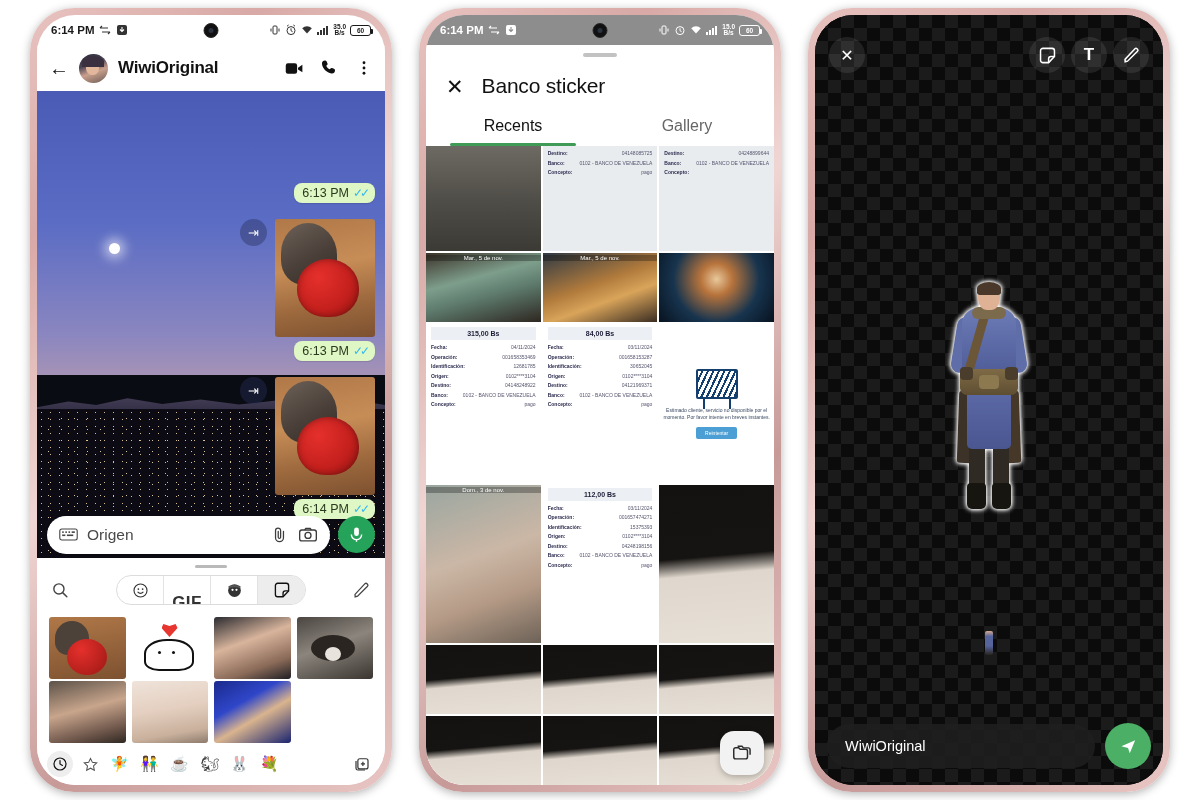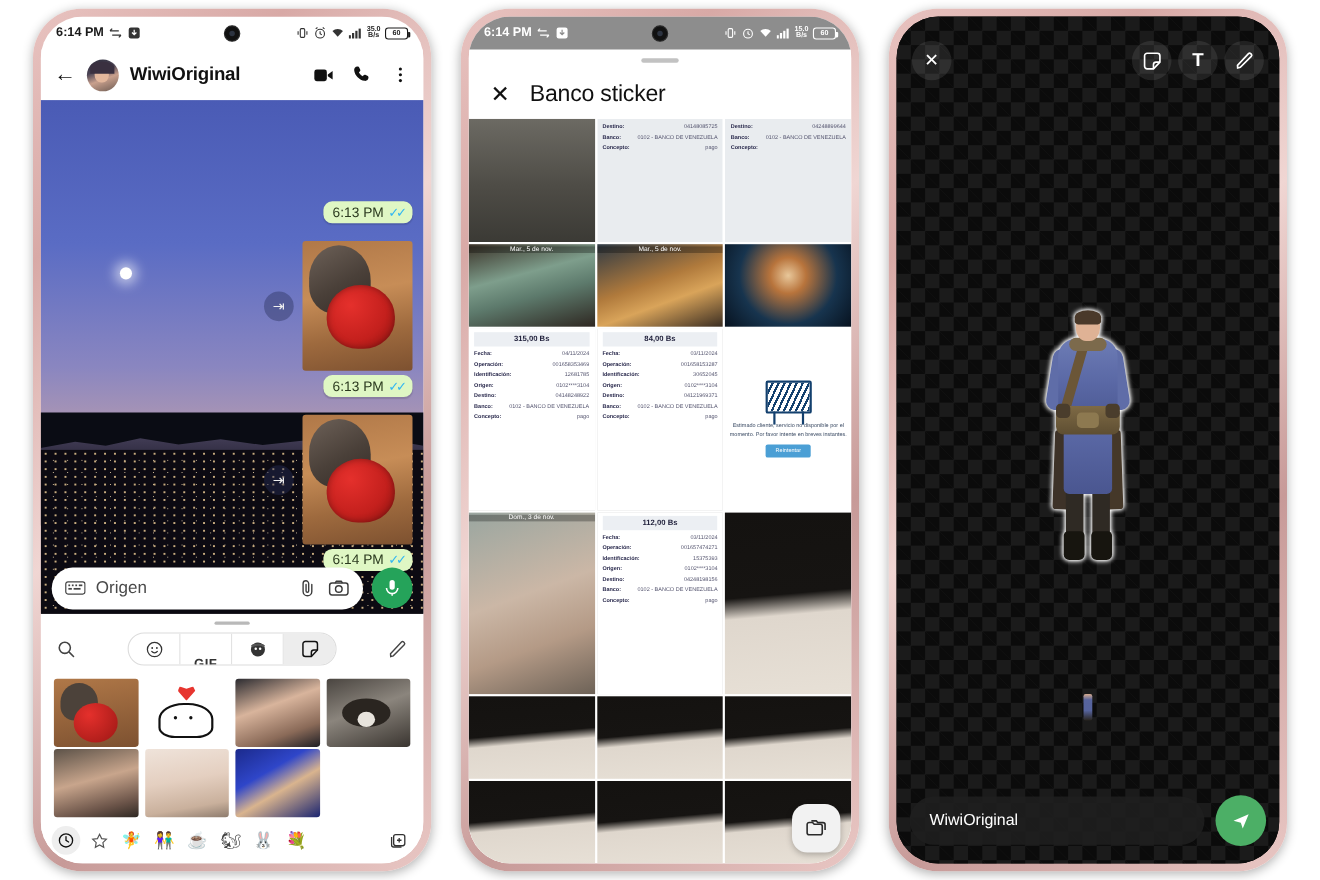--- a/index.html
+++ b/index.html
@@ -77,21 +77,21 @@
   }
   .citylights{position:absolute;left:0;right:0;top:318px;bottom:0;background:#0c0a12;}
   .citylights:before{
     content:"";position:absolute;inset:0;opacity:.85;
     background-image:
       radial-gradient(circle,#ffdca0 .6px,transparent .9px),
       radial-gradient(circle,#ffe7bd .5px,transparent .8px);
     background-size:9px 7px,13px 11px;
     background-position:0 0,5px 4px;
   }
-  .msgrow{position:absolute;right:10px;display:flex;align-items:center;}
+  .msgrow{position:absolute;right:10px;display:flex;align-items:flex-start;}
   .bubble-time{
     background:#dff7c4;border-radius:8px;padding:3px 8px;font-size:12.5px;color:#2b3a1f;
     display:flex;align-items:center;gap:4px;box-shadow:0 1px 1px rgba(0,0,0,.12);
     font-weight:500;
   }
   .ticks{color:#34b7f1;font-size:12px;letter-spacing:-3px;}
   .sticker-img{
     width:100px;height:118px;border-radius:3px;overflow:hidden;position:relative;
     background:linear-gradient(170deg,#b07848 0%,#c78d57 40%,#9e6a3e 70%,#7d5130 100%);
   }
@@ -122,21 +122,21 @@
   
   .tray{flex:0 0 auto;background:#fff;padding-top:5px;}
   .grabber{width:32px;height:3.5px;border-radius:2px;background:#b9b9b9;margin:2px auto 7px;}
   .tray-tabs{display:flex;align-items:center;padding:0 14px 8px;gap:6px;}
   .tray-seg{
     display:flex;border:1px solid #dcdcdc;border-radius:18px;overflow:hidden;margin:0 auto;
   }
   .seg{width:47px;height:28px;display:flex;align-items:center;justify-content:center;font-size:12px;color:#333;border-right:1px solid #e2e2e2;}
   .seg:last-child{border-right:none;}
   .seg.active{background:#ededed;}
-  .gif-txt{font-weight:bold;font-size:12px;letter-spacing:.4px;margin-top:26px;}
+  .gif-txt{font-weight:bold;font-size:17px;letter-spacing:.4px;margin-top:26px;}
   .sgrid{display:grid;grid-template-columns:repeat(4,1fr);gap:2px 6px;padding:4px 12px 2px;}
   .scell{height:62px;border-radius:3px;overflow:hidden;position:relative;}
   .create-cell{display:flex;flex-direction:column;align-items:center;justify-content:center;gap:3px;height:70px;}
   .create-circle{width:34px;height:34px;border-radius:50%;background:#25a35a;display:flex;align-items:center;justify-content:center;color:#fff;}
   .create-lbl{font-size:12.5px;font-weight:bold;color:#2a7d48;}
   .tray-bottom{display:flex;align-items:center;gap:4px;padding:6px 10px 8px;}
   .tb-ico{width:26px;height:26px;display:flex;align-items:center;justify-content:center;font-size:14px;color:#444;border-radius:50%;}
   .tb-ico.active{background:#eee;color:#111;}
   .emo{font-size:15px;}
 
@@ -536,20 +536,24 @@
             <span class="batt">60</span>
           </div>
         </div>
 
         <div class="cs-top">
           <div class="cs-grab"></div>
           <div class="cs-title-row">
             <span class="cs-x">✕</span>
             <span class="cs-title">Banco sticker</span>
           </div>
+          <div class="cs-tabs">
+            <div class="cs-tab active">Recents</div>
+            <div class="cs-tab">Gallery</div>
+          </div>
         </div>
 
         <div class="cs-grid" id="gallery-grid">
             <div class="gcell p-road"></div>
             <div class="gcell">
               <div class="r-head">
                 <div class="r-line">
                   <span class="r-k">Destino:</span>
                   <span class="r-v">04148085725</span>
                 </div>

